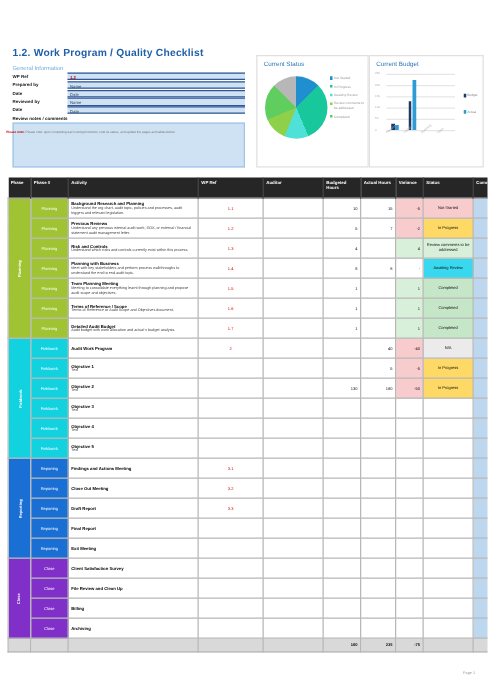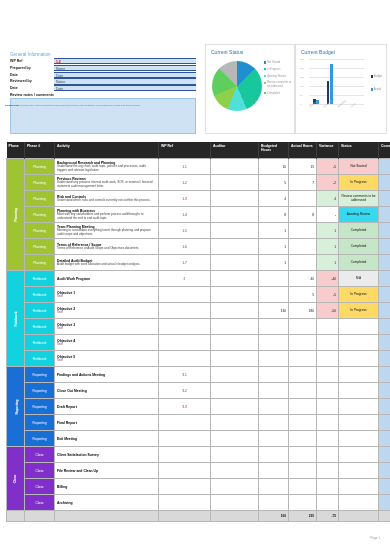--- a/index.html
+++ b/index.html
@@ -113,20 +113,21 @@
   .footer{position:absolute;right:10px;top:536px;font-size:3px;color:#999;}
   .hr-top{position:absolute;left:0;top:0;width:390px;height:26px;background:#fff;}
 </style>
 </head>
 <body>
 
 <div class="page">
 
   <div class="hr-top"></div>
 
+  <div class="title">1.2. Work Program / Quality Checklist</div>
 
   <div class="gi">
     <div class="gi-head">General Information</div>
 
     <div class="gi-row">
       <div class="gi-lab">WP Ref</div>
       <div class="gi-val red">1.2</div>
     </div>
     <div class="gi-row">
       <div class="gi-lab">Prepared by</div>

